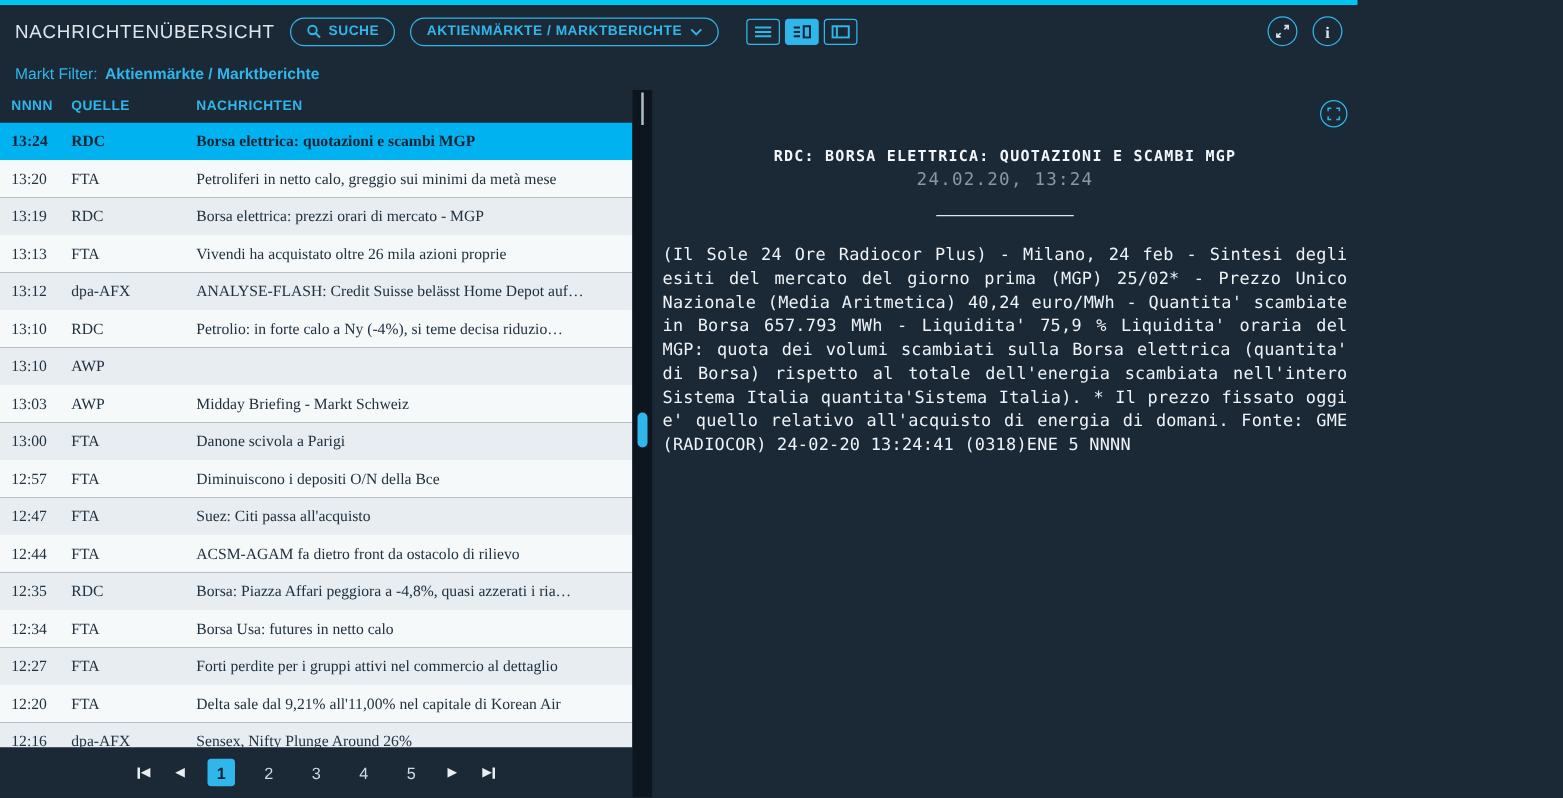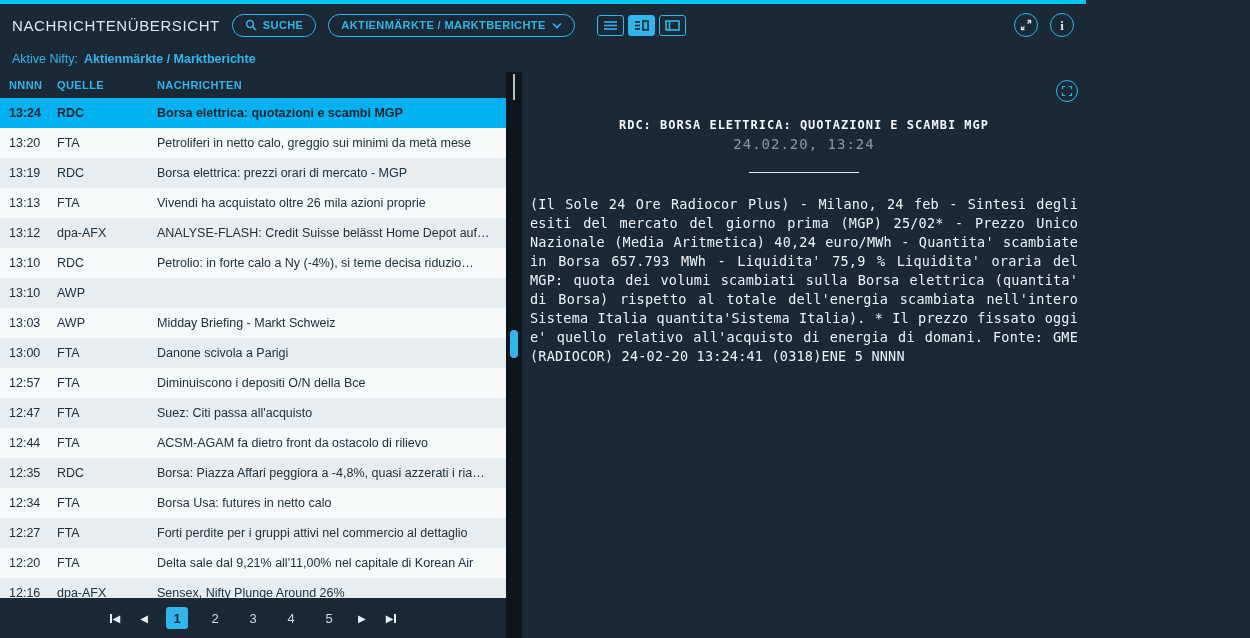--- a/index.html
+++ b/index.html
@@ -35,21 +35,21 @@
   .filterline .value{font-weight:bold;}
 
   
   .content{flex:1;display:flex;min-height:0;}
   .left{width:506px;flex:none;display:flex;flex-direction:column;min-height:0;}
   .thead{height:26px;flex:none;display:flex;align-items:center;color:var(--accent);font-size:11px;font-weight:bold;letter-spacing:.4px;}
   .cell-time{width:57px;padding-left:9px;flex:none;}
   .cell-source{width:100px;flex:none;}
   .cell-headline{flex:1;min-width:0;padding-right:10px;white-space:nowrap;overflow:hidden;text-overflow:ellipsis;}
   .tbody{flex:1;min-height:0;overflow:hidden;background:var(--panel_bg);}
-  .trow{height:30px;display:flex;align-items:center;background:var(--row_light);color:var(--row_text);font-size:12.5px;cursor:pointer;}
+  .trow{height:30px;display:flex;align-items:center;background:var(--row_light);color:var(--row_text);font-size:12.5px;cursor:pointer;font-family:Liberation Serif, serif;}
   .trow.alt{background:var(--row_alt);}
   .trow.selected{background:var(--selected_row);color:#0c2433;font-weight:bold;}
 
   
   .pagination{height:40px;flex:none;display:flex;align-items:center;justify-content:center;gap:16px;background:var(--panel_bg);}
   .pg-nav{background:none;border:none;color:#e8eef2;font-size:10px;cursor:pointer;display:flex;align-items:center;gap:1px;padding:2px;}
   .pg-nav .bar{width:2px;height:9px;background:#e8eef2;display:inline-block;}
   .pages{display:flex;gap:16px;align-items:center;}
   .page{background:none;border:none;color:#cfd9e1;font-size:13px;cursor:pointer;width:22px;height:22px;display:flex;align-items:center;justify-content:center;border-radius:3px;font-family:"Liberation Sans",sans-serif;}
   .page.active{background:var(--accent);color:#0c2433;font-weight:bold;}
@@ -143,21 +143,21 @@
             </g>
           </svg>
       </span>
     </button>
     <button class="circle-btn">
       <span class="info-glyph">i</span>
     </button>
   </div>
 
   <div class="filterline">
-    <span>Aktive Nifty:</span>
+    <span>Markt Filter:</span>
     <span class="value">Aktienmärkte / Marktberichte</span>
   </div>
 
   <div class="content">
 
     <div class="left">
       <div class="thead">
         <div class="cell-time">NNNN</div>
         <div class="cell-source">QUELLE</div>
         <div class="cell-headline">NACHRICHTEN</div>

